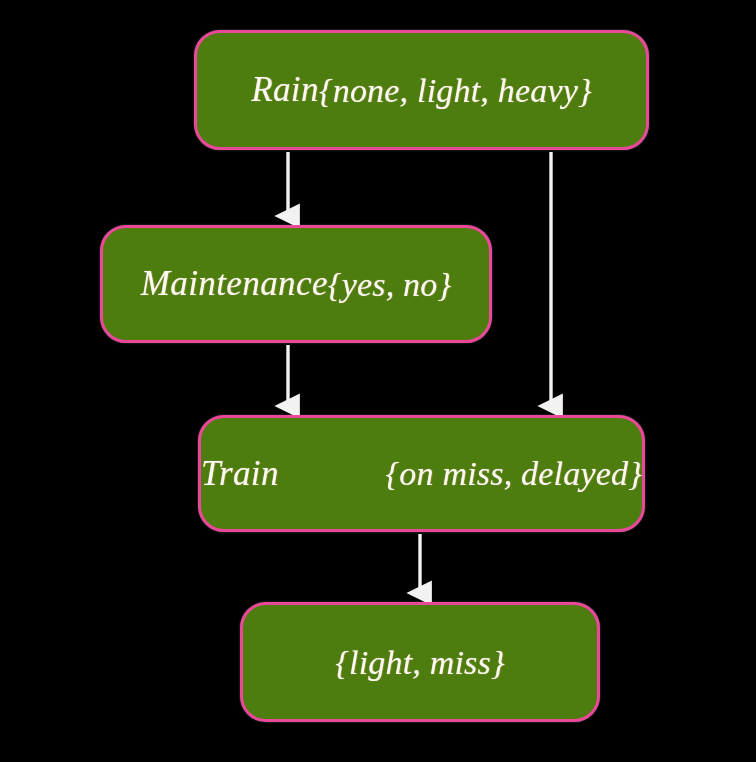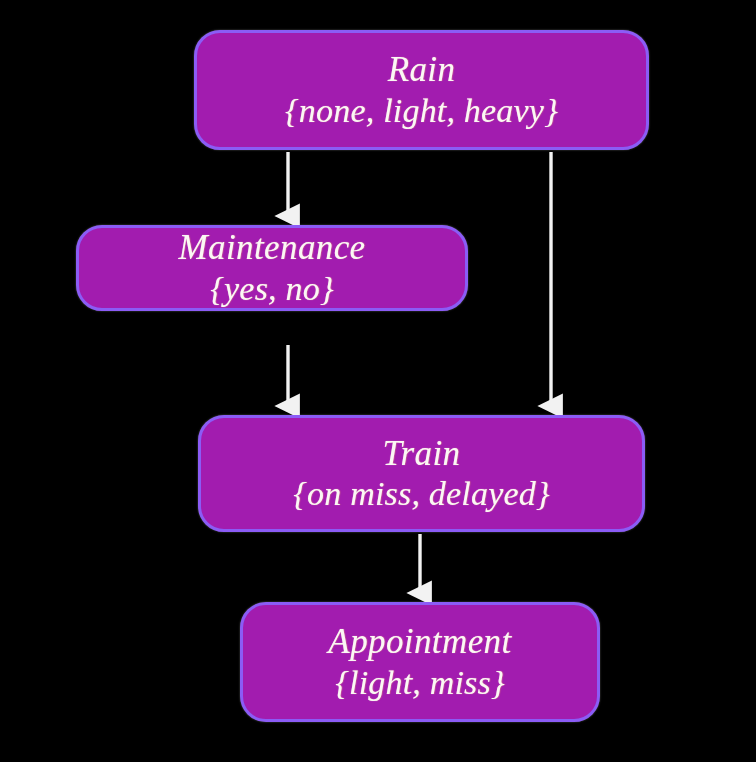--- a/index.html
+++ b/index.html
@@ -24,47 +24,47 @@
     position: absolute;
     left: 0;
     top: 0;
     width: 756px;
     height: 762px;
     pointer-events: none;
   }
   .node {
     position: absolute;
     box-sizing: border-box;
-    background: #a21caf;
-    border: 3px solid #8b5cf6;
+    background: #4d7c0f;
+    border: 3px solid #ec4899;
     border-radius: 26px;
     display: flex;
-    flex-direction: column;
+    flex-direction: row;
     align-items: center;
     justify-content: center;
     z-index: 2;
     box-shadow: 0 0 2px rgba(255,255,255,0.35);
   }
   .node-title,
   .node-states {
     color: #fbf8f4;
     font-style: italic;
     font-weight: 400;
     line-height: 1.12;
     white-space: nowrap;
     text-align: center;
     text-shadow: 1px 0 1px rgba(255,170,90,0.28), 0 0 1px rgba(255,255,255,0.5);
   }
   .node-title { font-size: 35px; letter-spacing: 0.4px; }
   .node-states { font-size: 34px; letter-spacing: 0.2px; margin-top: 2px; }
 
   
   #node-rain        { left: 194px; top: 30px;  width: 455px; height: 120px; }
-  #node-maintenance { left: 76px;  top: 225px; width: 392px; height: 86px; }
-  #node-train       { left: 198px; top: 415px; width: 447px; height: 117px; }
+  #node-maintenance { left: 100px;  top: 225px; width: 392px; height: 118px; }
+  #node-train       { left: 198px; top: 415px; width: 447px; height: 117px; justify-content: space-between; }
   #node-appointment { left: 240px; top: 602px; width: 360px; height: 120px; }
 </style>
 </head>
 <body>
 
 <div id="canvas">
 
   <svg class="edge-layer" viewBox="0 0 756 762">
     <defs>
       <marker id="arrowhead" markerWidth="9" markerHeight="9" refX="4.3" refY="4.4" orient="auto" markerUnits="strokeWidth">
@@ -90,17 +90,16 @@
     <div class="node-title">Maintenance</div>
     <div class="node-states">{yes, no}</div>
   </div>
 
   <div class="node" id="node-train">
     <div class="node-title">Train</div>
     <div class="node-states">{on miss, delayed}</div>
   </div>
 
   <div class="node" id="node-appointment">
-    <div class="node-title">Appointment</div>
     <div class="node-states">{light, miss}</div>
   </div>
 
 </div>
 
 </body></html>

